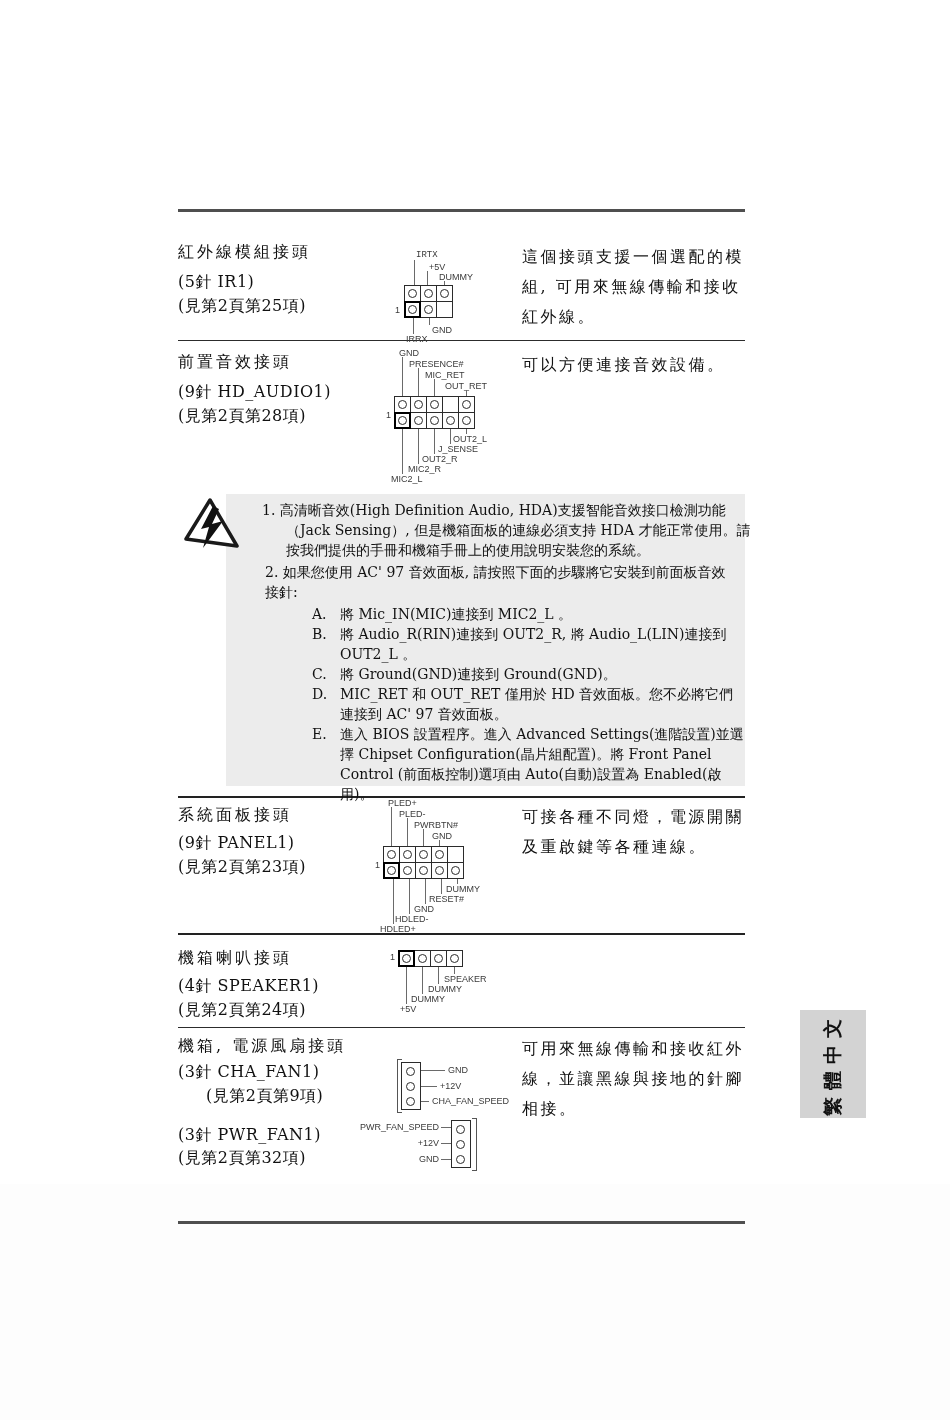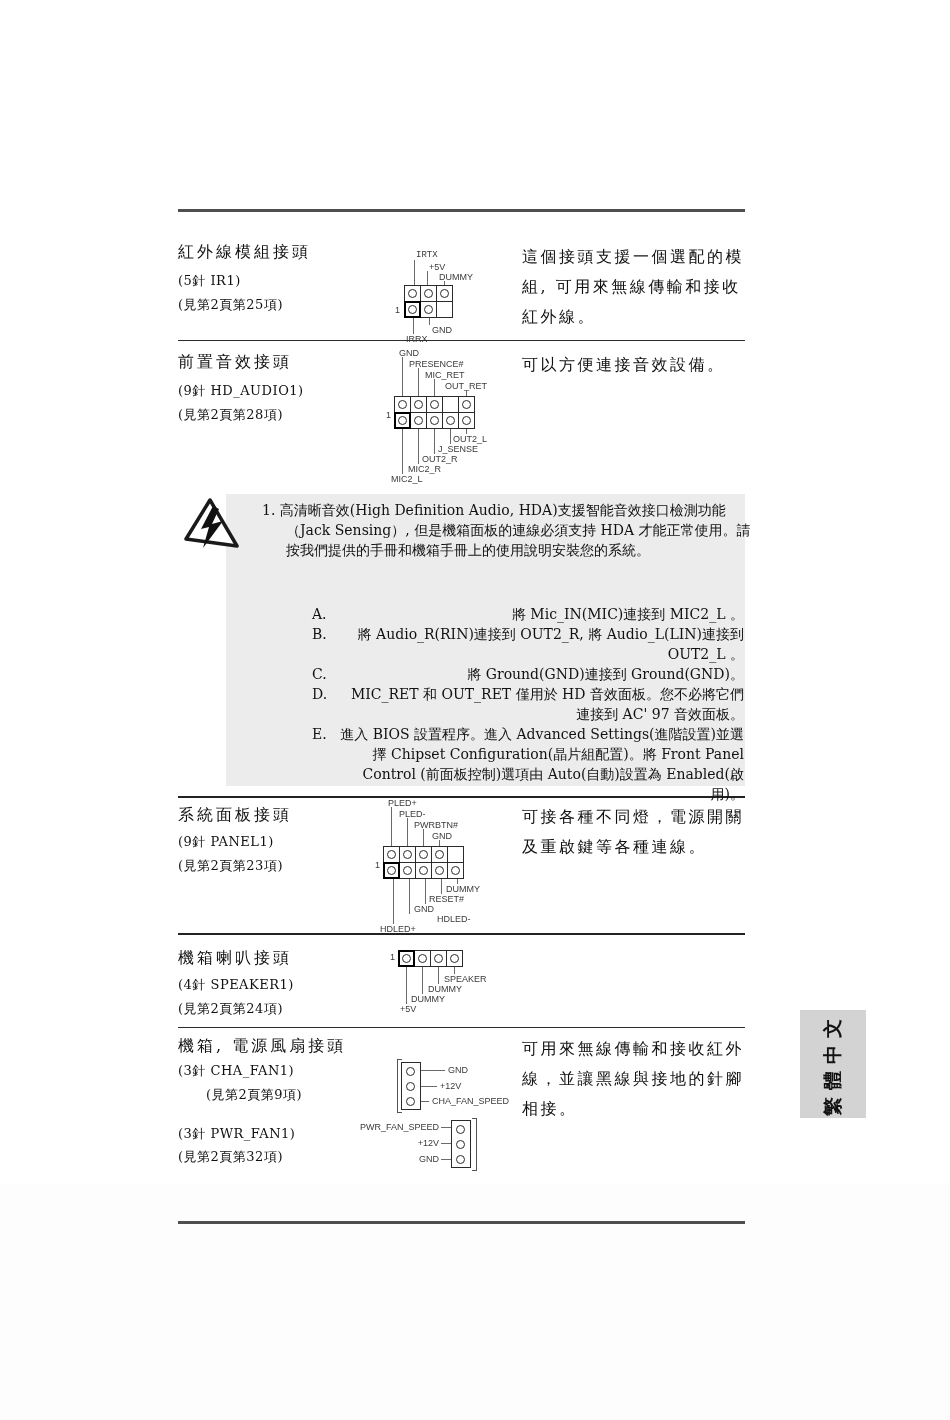--- a/index.html
+++ b/index.html
@@ -4,42 +4,42 @@
 <style>
   html,body{margin:0;padding:0;}
   body{width:950px;height:1420px;background:#fdfdfd;position:relative;overflow:hidden;
        font-family:"DejaVu Serif",serif;color:#111;}
   .page{position:absolute;left:0;top:0;width:950px;height:1184px;background:#fff;}
   .rule{position:absolute;left:178px;width:567px;background:#4a4a4a;}
   .rule.thin{height:1px;background:#2c2c2c;}
   .rule.mid{height:2px;background:#222;}
   .rule.thick{height:3px;background:#4f4f4f;}
   .title{position:absolute;font-size:16px;letter-spacing:3px;white-space:nowrap;}
-  .sub{position:absolute;font-size:13px;letter-spacing:.5px;white-space:nowrap;}
+  .sub{position:absolute;font-size:16px;letter-spacing:.5px;white-space:nowrap;}
   .desc{position:absolute;left:522px;width:234px;font-size:16px;letter-spacing:2.5px;line-height:30px;}
   .diagram{position:absolute;}
   .grow{display:flex;}
   .grow + .grow{margin-top:-1px;}
   .cell{width:17px;height:17px;border:1px solid #2b2b2b;box-sizing:border-box;background:#fff;
         display:flex;align-items:center;justify-content:center;margin-right:-1px;flex:none;}
   .cell.pin1{border:2px solid #000;z-index:2;}
   .circ{width:9px;height:9px;border:1px solid #2b2b2b;border-radius:50%;box-sizing:border-box;}
   .plabel{position:absolute;font-family:"Liberation Sans",sans-serif;font-size:9px;color:#3a3a3a;white-space:nowrap;}
   .vline{position:absolute;width:1px;background:#6a6a6a;}
   .hline{position:absolute;height:1px;background:#6a6a6a;}
   .vbox{position:absolute;width:20px;height:48px;border:1px solid #2b2b2b;box-sizing:border-box;}
   .vbox .circ{position:absolute;left:4px;}
   .bracket{position:absolute;box-sizing:border-box;}
   .noteblock{position:absolute;left:226px;top:494px;width:519px;height:292px;background:#ececec;}
   .noteitem{position:absolute;font-size:14px;line-height:20px;}
   .hang{padding-left:24px;text-indent:-24px;}
   .steps{position:absolute;left:312px;top:604px;width:432px;font-size:14px;line-height:20px;}
   .step{display:flex;}
   .step-label{width:28px;flex:none;}
-  .step-text{flex:1;text-align:right;}
+  .step-text{flex:1;}
   .sidetab{position:absolute;left:800px;top:1010px;width:66px;height:108px;background:#d3d3d3;
            display:flex;align-items:center;justify-content:center;}
   .sidetab span{transform:rotate(-90deg);font-weight:bold;font-size:19px;letter-spacing:7px;white-space:nowrap;}
   .warnicon{position:absolute;left:182px;top:496px;}
 </style>
 </head>
 <body>
 
 <div class="page">
 
@@ -155,20 +155,24 @@
   <div class="noteblock"></div>
   <svg class="warnicon" width="58" height="64" viewBox="0 0 58 64">
     <polygon points="28,4 55,50 4,43" fill="#ffffff" stroke="#1a1a1a" stroke-width="3.5" stroke-linejoin="round"></polygon>
     <path d="M31 10 L19 33 L27 31 L21 52 L41 25 L30 28 L37 13 Z" fill="#111"></path>
   </svg>
 
   <div class="noteitem hang" style="left:262px;top:500px;width:470px;">
     <span>1.</span>
     <span>高清晰音效(High Definition Audio, HDA)支援智能音效接口檢測功能（Jack Sensing）, 但是機箱面板的連線必須支持 HDA 才能正常使用。請按我們提供的手冊和機箱手冊上的使用說明安裝您的系統。</span>
   </div>
+  <div class="noteitem" style="left:265px;top:562px;width:472px;">
+    <span>2.</span>
+    <span>如果您使用 AC' 97 音效面板, 請按照下面的步驟將它安裝到前面板音效接針:</span>
+  </div>
 
   <div class="steps">
     <div class="step">
       <span class="step-label">A.</span>
       <span class="step-text">將 Mic_IN(MIC)連接到 MIC2_L 。</span>
     </div>
     <div class="step">
       <span class="step-label">B.</span>
       <span class="step-text">將 Audio_R(RIN)連接到 OUT2_R, 將 Audio_L(LIN)連接到 OUT2_L 。</span>
     </div>
@@ -235,21 +239,21 @@
       </div>
     </div>
     <div class="plabel" style="left:3px;top:62px;">1</div>
     <div class="vline" style="left:85px;top:81px;height:5px;"></div>
     <div class="plabel" style="left:74px;top:86px;">DUMMY</div>
     <div class="vline" style="left:69px;top:81px;height:15px;"></div>
     <div class="plabel" style="left:57px;top:96px;">RESET#</div>
     <div class="vline" style="left:53px;top:81px;height:25px;"></div>
     <div class="plabel" style="left:42px;top:106px;">GND</div>
     <div class="vline" style="left:37px;top:81px;height:35px;"></div>
-    <div class="plabel" style="left:23px;top:116px;margin-left:42px;">HDLED-</div>
+    <div class="plabel" style="left:23px;top:116px;">HDLED-</div>
     <div class="vline" style="left:21px;top:81px;height:45px;"></div>
     <div class="plabel" style="left:8px;top:126px;">HDLED+</div>
   </div>
 
   <div class="title" style="left:178px;top:948px;">機箱喇叭接頭</div>
   <div class="sub" style="left:178px;top:976px;">(4針 SPEAKER1)</div>
   <div class="sub" style="left:178px;top:1000px;">(見第2頁第24項)</div>
 
   <div class="diagram" style="left:390px;top:946px;width:130px;height:80px;">
     <div class="plabel" style="left:0px;top:6px;">1</div>

